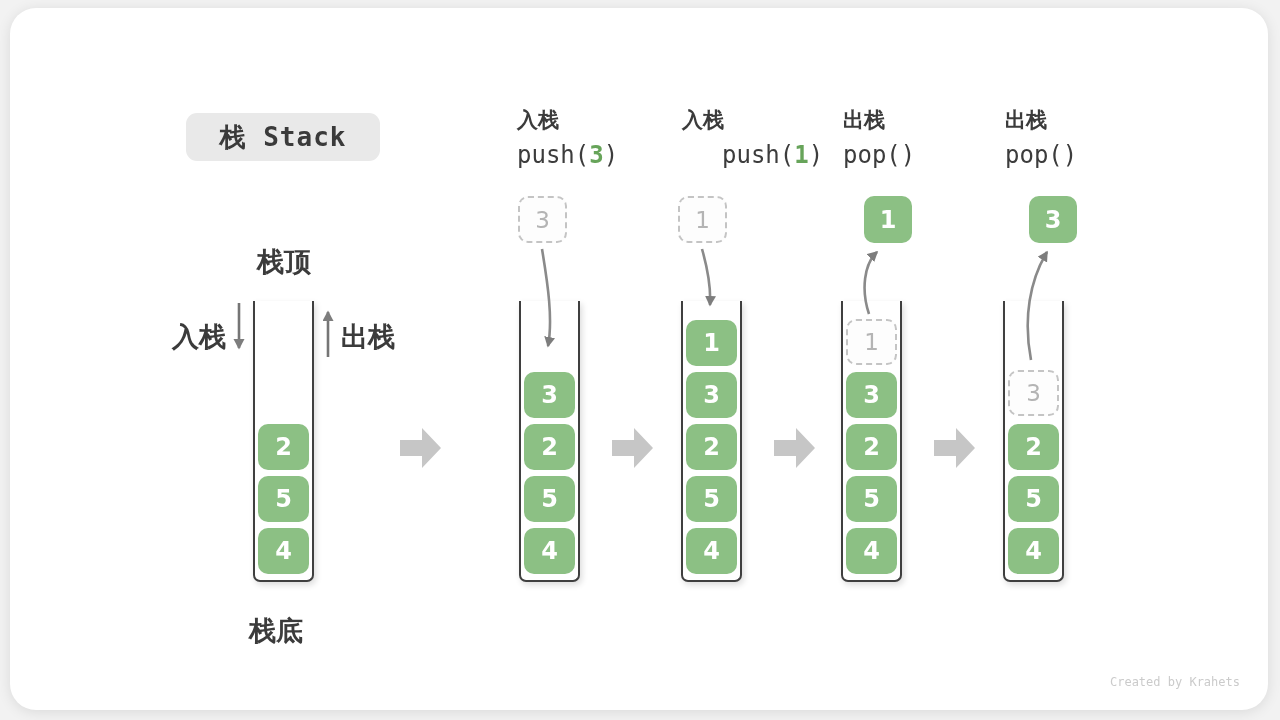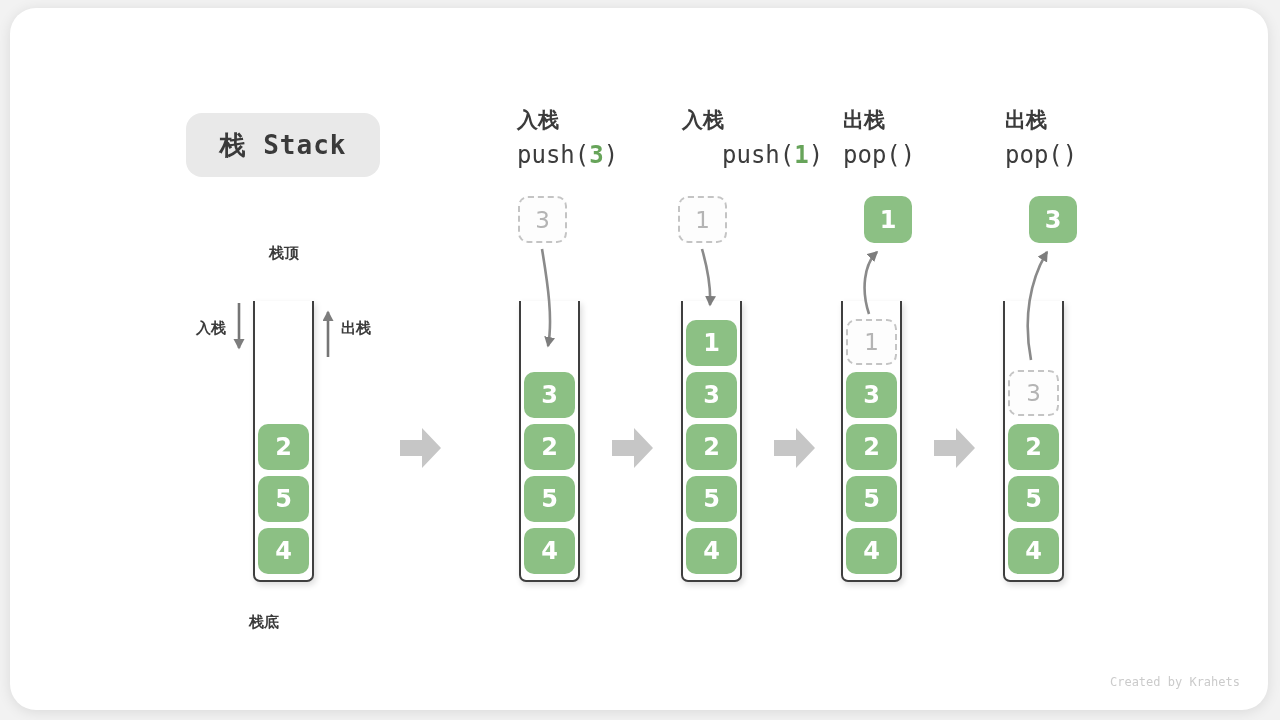--- a/index.html
+++ b/index.html
@@ -2,26 +2,26 @@
 <html><head>
 <meta charset="utf-8">
 <style>
   html,body{margin:0;padding:0;width:1280px;height:720px;overflow:hidden;
     background:#f2f2f2;font-family:"DejaVu Sans","Liberation Sans",sans-serif;}
   .canvas{position:relative;width:1280px;height:720px;}
   .panel{position:absolute;left:10px;top:8px;width:1258px;height:702px;
     background:#ffffff;border-radius:26px;box-shadow:0 2px 14px rgba(0,0,0,0.10);}
   .overlay{position:absolute;left:0;top:0;pointer-events:none;z-index:5;}
 
-  .badge{position:absolute;left:186px;top:113px;width:194px;height:64px;
-    background:#e9e9e9;border-radius:16px;display:flex;align-items:center;justify-content:center;
+  .badge{position:absolute;left:186px;top:113px;width:194px;height:48px;
+    background:#e9e9e9;border-radius:11px;display:flex;align-items:center;justify-content:center;
     font-family:"DejaVu Sans Mono","Liberation Mono",monospace;
     font-size:26px;font-weight:bold;color:#3a3a3a;letter-spacing:1px;z-index:2;}
 
-  .cnlabel{position:absolute;font-size:15px;font-weight:bold;color:#3b3b3b;z-index:2;}
+  .cnlabel{position:absolute;font-size:27px;font-weight:bold;color:#3b3b3b;z-index:2;}
   .op-cn{position:absolute;top:106px;font-size:21px;font-weight:bold;color:#3b3b3b;z-index:2;}
   .op-code{position:absolute;top:141px;font-size:24px;color:#3c3c3c;
     font-family:"DejaVu Sans Mono","Liberation Mono",monospace;z-index:2;}
   .op-code .arg{color:#67a45a;font-weight:bold;}
 
   .container{position:absolute;top:301px;width:61px;height:281px;box-sizing:border-box;
     border:2px solid #3f3f3f;border-top:none;border-radius:0 0 7px 7px;background:#ffffff;
     box-shadow:2px 3px 6px rgba(0,0,0,0.14);z-index:1;}
 
   .box{position:absolute;width:51px;height:46px;border-radius:10px;background:#8cc084;

